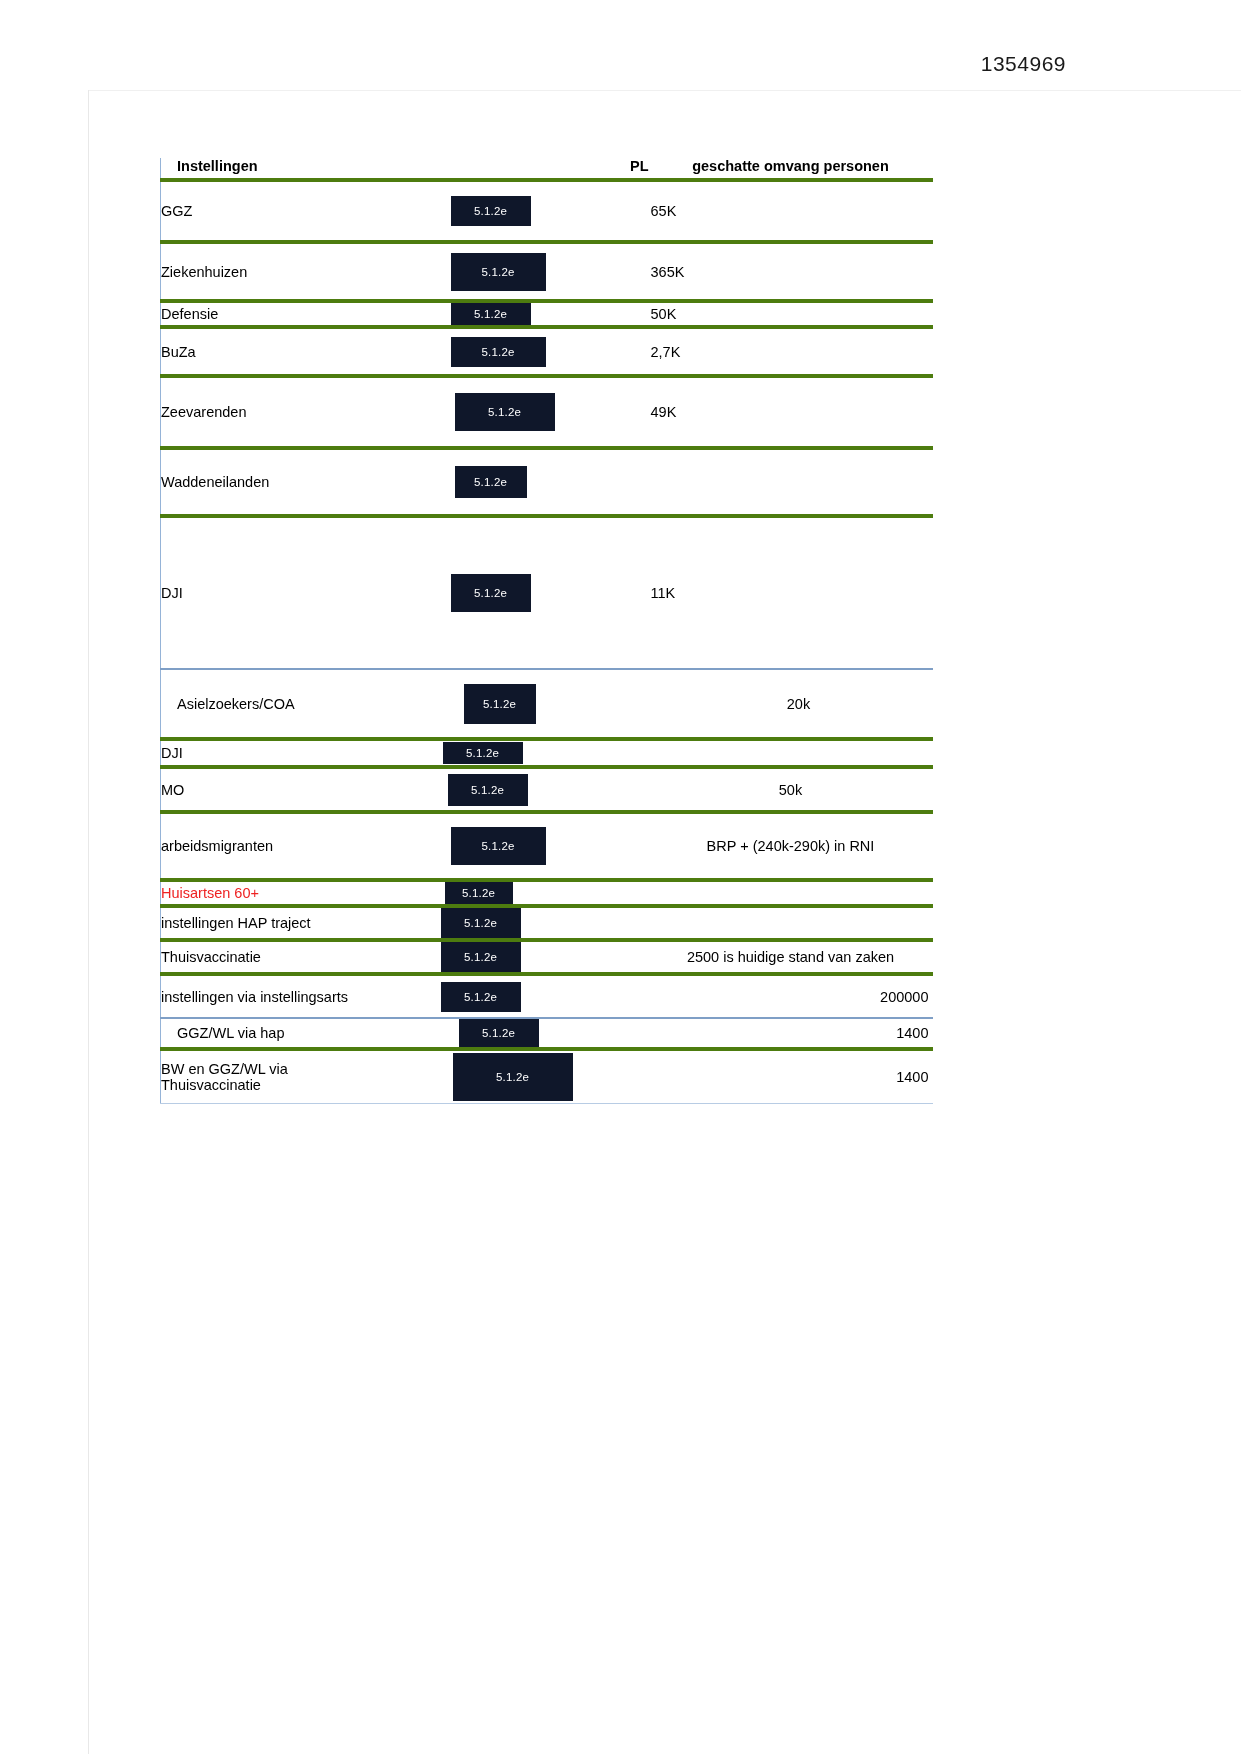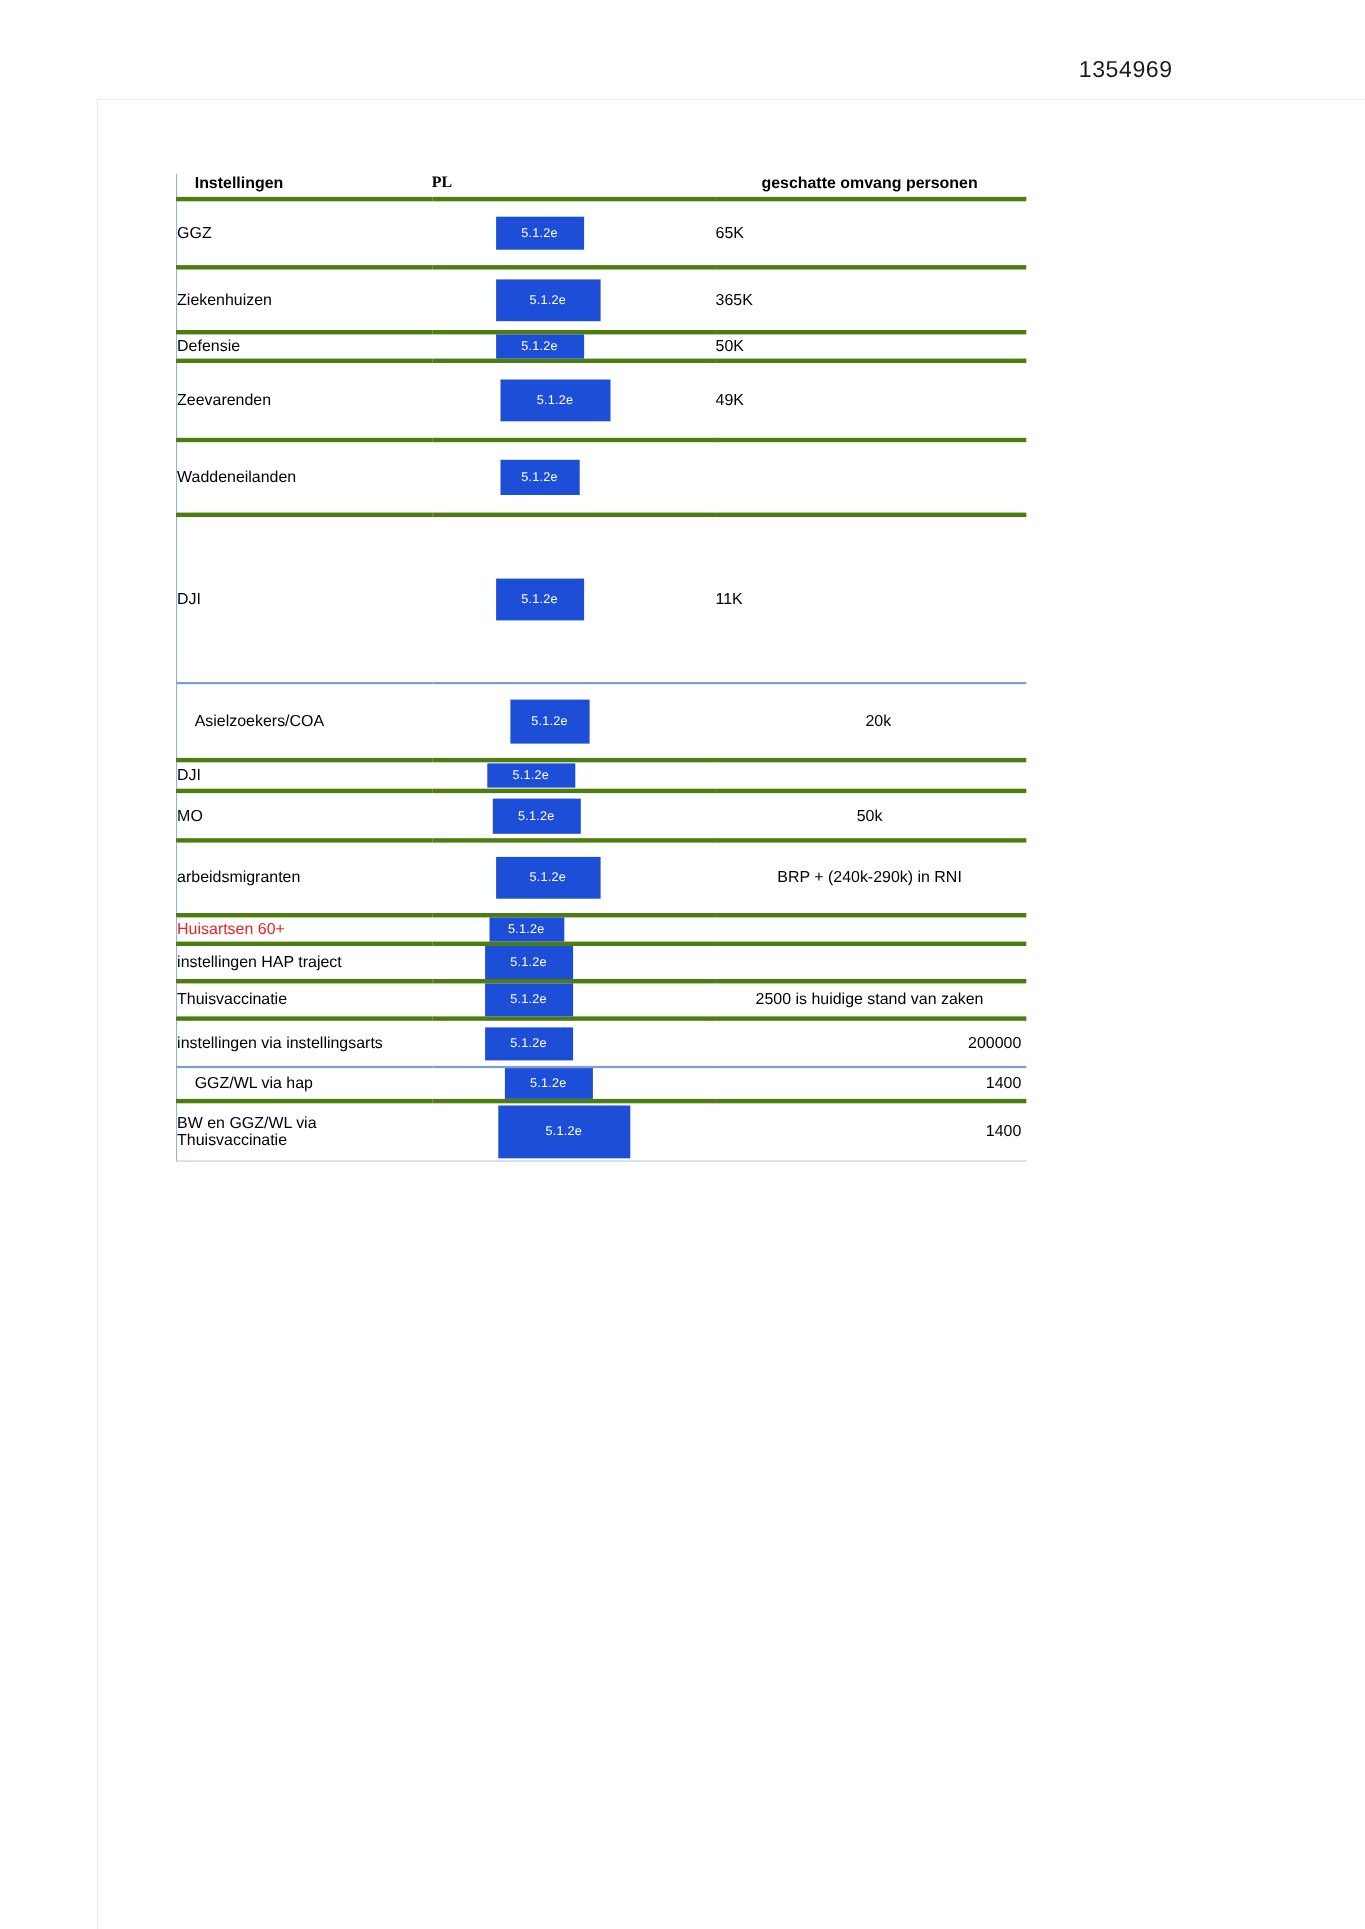--- a/index.html
+++ b/index.html
@@ -71,38 +71,38 @@
   }
   table.grid tr.hdr th {
     border-top: none;
     border-bottom: 1px solid #dce6f1;
     font-weight: bold;
     font-size: 14.5px;
     padding-bottom: 4px;
     vertical-align: bottom;
   }
   table.grid tr.hdr th.h1 { padding-left: 16px; }
-  table.grid tr.hdr th.h2 { text-align: left; padding-left: 0; font-family: Liberation Serif, serif; }
+  table.grid tr.hdr th.h2 { text-align: right; padding-left: 0; }
   table.grid tr.hdr th.h3 { text-align: center; }
 
   
   td.c-label, th.h1 {
     border-left: 1px solid #95b3d7;
     padding-left: 2px;
   }
 
   
   tr.section-break > td {
     border-top: 2px solid #7f9fc6;
     padding-left: 16px;
   }
 
   .redaction {
     display: inline-block;
-    background: #1d4ed8;
+    background: #0f172a;
     color: #ffffff;
     font-size: 11.5px;
     line-height: 1;
     text-align: center;
     letter-spacing: 0.2px;
     box-sizing: border-box;
   }
   .cell-mid { text-align: left; }
 
   .val { font-size: 14.5px; }
@@ -146,20 +146,27 @@
           <td class="cell-mid"><span class="redaction" style="width: 95px; height: 38px; line-height: 38px; margin-left: 58px;">5.1.2e</span></td>
           <td><span class="val ">365K</span></td>
         </tr>
         <tr style="height: 26px;">
           <td class="c-label">
             <span class="lbl">Defensie</span>
           </td>
           <td class="cell-mid"><span class="redaction" style="width: 80px; height: 22px; line-height: 22px; margin-left: 58px;">5.1.2e</span></td>
           <td><span class="val ">50K</span></td>
         </tr>
+        <tr style="height: 49px;">
+          <td class="c-label">
+            <span class="lbl">BuZa</span>
+          </td>
+          <td class="cell-mid"><span class="redaction" style="width: 95px; height: 30px; line-height: 30px; margin-left: 58px;">5.1.2e</span></td>
+          <td><span class="val ">2,7K</span></td>
+        </tr>
         <tr style="height: 72px;">
           <td class="c-label">
             <span class="lbl">Zeevarenden</span>
           </td>
           <td class="cell-mid"><span class="redaction" style="width: 100px; height: 38px; line-height: 38px; margin-left: 62px;">5.1.2e</span></td>
           <td><span class="val ">49K</span></td>
         </tr>
         <tr style="height: 68px;">
           <td class="c-label">
             <span class="lbl">Waddeneilanden</span>

